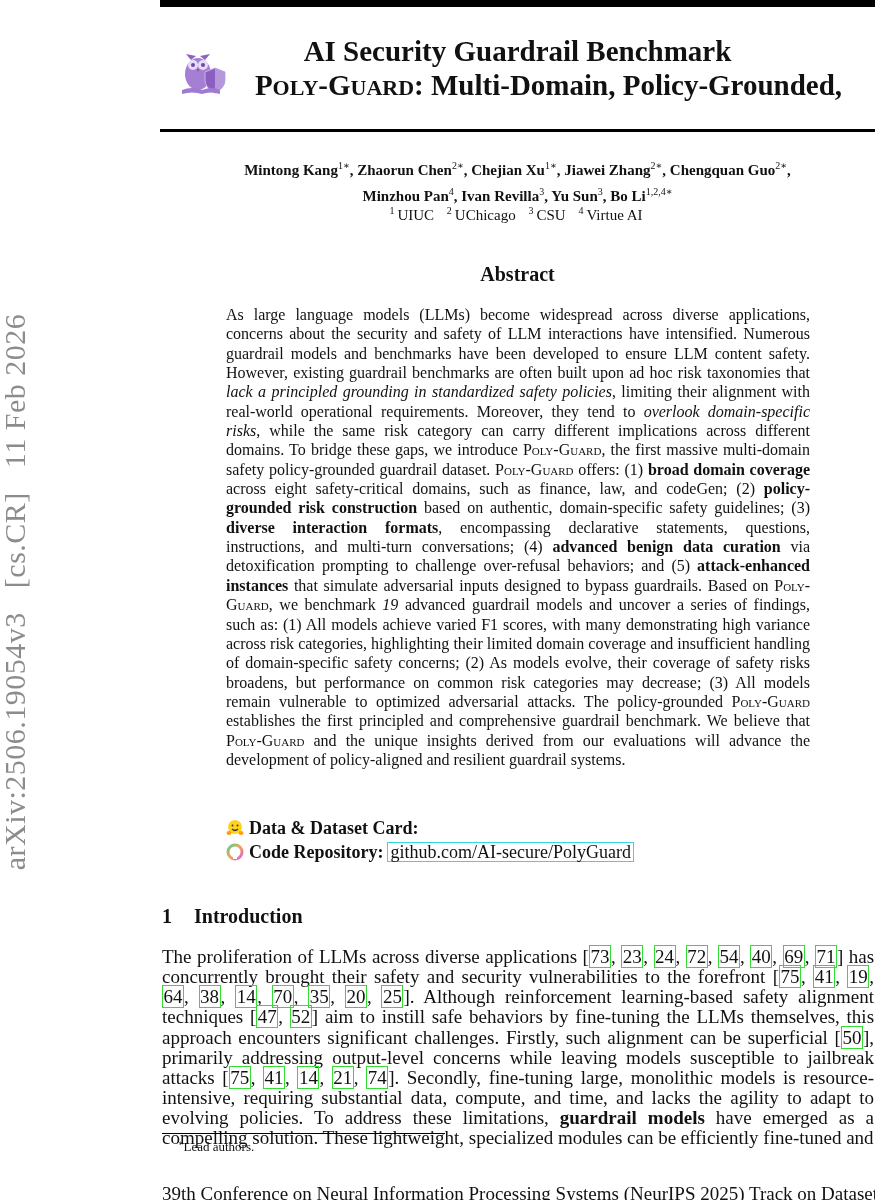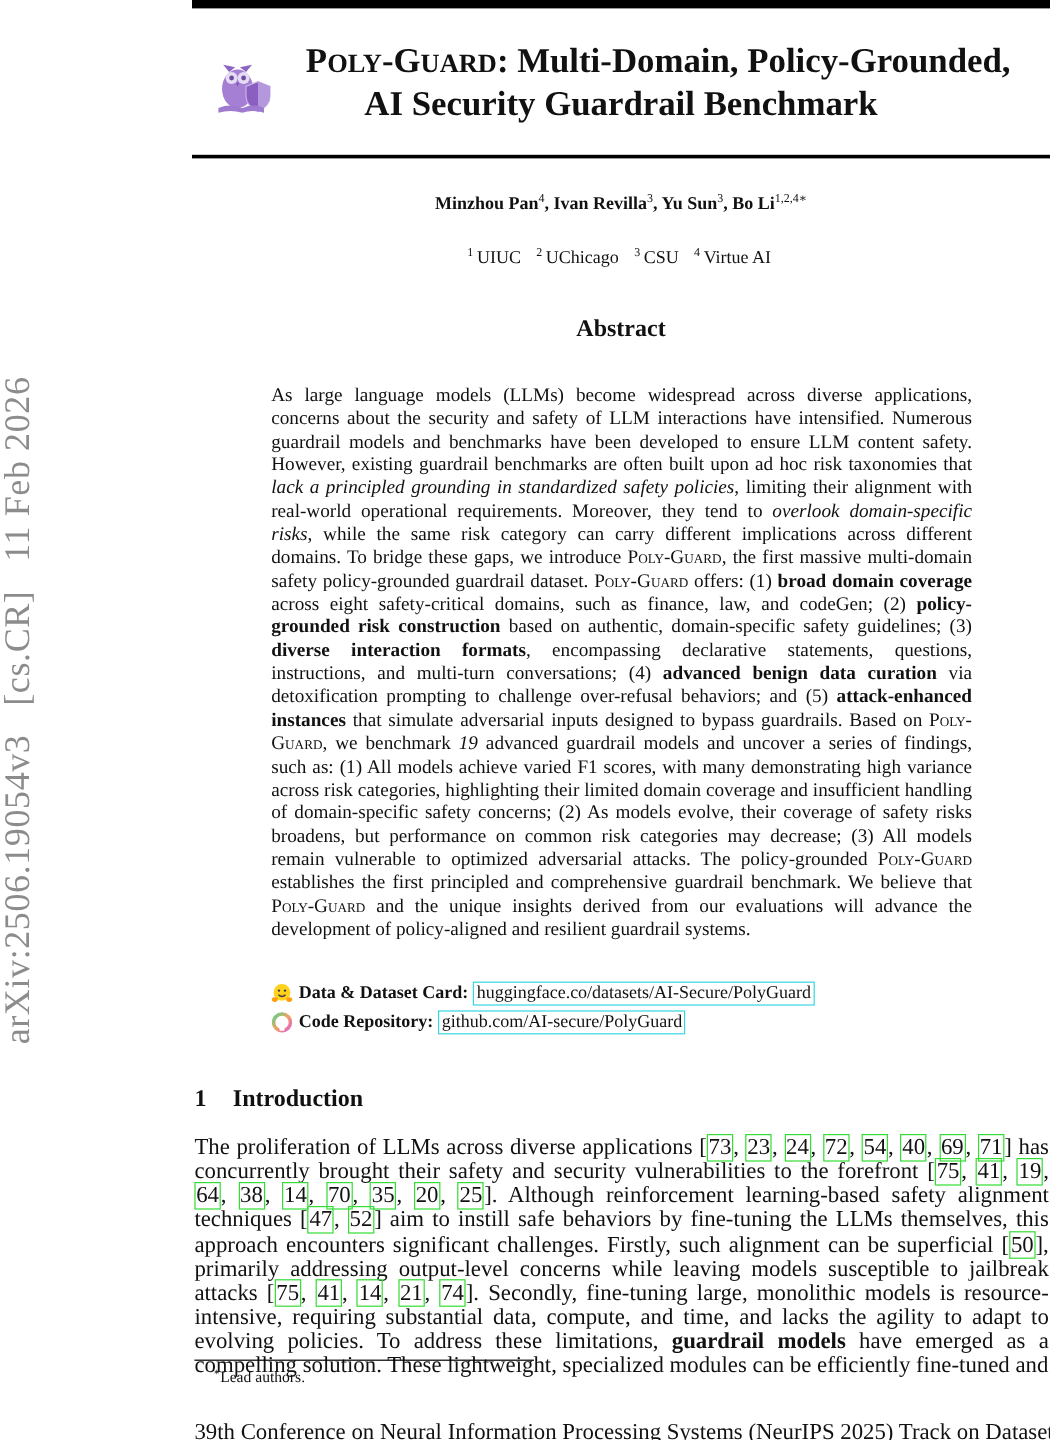--- a/index.html
+++ b/index.html
@@ -19,24 +19,24 @@
   .title-line { display:block; white-space:nowrap; }
   .title-line.l1 { padding-left:62px; }
   .bottom-rule { position:absolute; left:160px; top:129px; width:715px; height:3px; background:#000; }
   .authors { position:absolute; left:160px; top:155px; width:715px; text-align:center;
              font-weight:bold; font-size:15px; line-height:22px; }
   .authors sup, .affil sup { font-weight:normal; font-size:10px; }
   .affil { position:absolute; left:160px; top:205px; width:715px; text-align:center; font-size:15px; }
   .affil span { margin:0 3px; }
   .abstract-h { position:absolute; left:160px; top:263px; width:715px; text-align:center;
                 font-weight:bold; font-size:20px; }
-  .abstract { position:absolute; left:226px; top:320px; width:584px; font-size:16px;
+  .abstract { position:absolute; left:226px; top:305px; width:584px; font-size:16px;
               line-height:19.35px; text-align:justify; hyphens:manual;font-family:Liberation Serif, serif; }
   .sc { font-variant:small-caps; }
-  .links { position:absolute; left:226px; top:816px; width:600px; font-size:15px; line-height:24px; }
+  .links { position:absolute; left:226px; top:816px; width:600px; font-size:18px; line-height:24px; }
   .link-row { display:flex; align-items:center; height:24px; }
   .link-row .ico { width:18px; height:18px; margin-right:5px; display:inline-block; }
   .link-row b { margin-right:4px; }
   .url-box { border:1.5px solid #37d6e0; padding:0 2px; line-height:18px; }
   .sec-h { position:absolute; left:162px; top:905px; font-weight:bold; font-size:20px; }
   .sec-h .num { margin-right:22px; }
   .intro { position:absolute; left:162px; top:947px; width:712px; font-size:19px;
            line-height:20.15px; text-align:justify; }
   .cite { border:1.5px solid #33dd33; padding:0 0.5px; }
   .fn-rule { position:absolute; left:162px; top:1133px; width:283px; height:1px; background:#000; }
@@ -62,30 +62,37 @@
     <circle cx="13" cy="19" r="5" fill="#e7dcf5"></circle>
       <circle cx="23" cy="19" r="5" fill="#e7dcf5"></circle>
     <circle cx="13" cy="19" r="2" fill="#6d4aa3"></circle>
       <circle cx="23" cy="19" r="2" fill="#6d4aa3"></circle>
     <path d="M17 23 L19 23 L18 26 Z" fill="#6d4aa3"></path>
     <path d="M25 26 L35 22 L45 26 L45 34 Q45 42 35 47 Q25 42 25 34 Z" fill="#8a5fc0" stroke="#c9b3e8" stroke-width="1"></path>
     <path d="M35 22 L45 26 L45 34 Q45 42 35 47 Z" fill="#b597dd"></path>
     <path d="M2 44 Q12 40 22 44 Q32 40 40 44 L40 48 Q30 45 22 48 Q12 45 2 48 Z" fill="#9f7bd0"></path>
   </svg>
   <div class="title">
+    <span class="title-line">AI Security Guardrail Benchmark</span>
     <span class="title-line l1">
       <span class="sc-big">P</span><span class="sc-small">OLY</span><span class="sc-big">-</span><span class="sc-big">G</span><span class="sc-small">UARD</span><span>: Multi-Domain, Policy-Grounded,</span>
     </span>
-    <span class="title-line">AI Security Guardrail Benchmark</span>
   </div>
 </div>
 
 <div class="bottom-rule"></div>
 
 <div class="authors">
+  <div>
+    <span>Mintong Kang</span><sup>1∗</sup>,
+    <span>Zhaorun Chen</span><sup>2∗</sup>,
+    <span>Chejian Xu</span><sup>1∗</sup>,
+    <span>Jiawei Zhang</span><sup>2∗</sup>,
+    <span>Chengquan Guo</span><sup>2∗</sup>,
+  </div>
   <div>
     <span>Minzhou Pan</span><sup>4</sup>,
     <span>Ivan Revilla</span><sup>3</sup>,
     <span>Yu Sun</span><sup>3</sup>,
     <span>Bo Li</span><sup>1,2,4∗</sup>
   </div>
 </div>
 
 <div class="affil">
   <span><sup>1</sup><span>UIUC</span></span>
@@ -101,21 +108,20 @@
   <div class="link-row">
     <svg class="ico" viewBox="0 0 18 18">
       <circle cx="9" cy="8" r="7" fill="#ffd21e"></circle>
       <circle cx="6.5" cy="6.5" r="1" fill="#3a3b45"></circle>
         <circle cx="11.5" cy="6.5" r="1" fill="#3a3b45"></circle>
       <path d="M6 10 Q9 13 12 10" stroke="#3a3b45" stroke-width="1.2" fill="#ff9d0b"></path>
       <ellipse cx="3" cy="14" rx="2.5" ry="2" fill="#ff9d0b"></ellipse>
         <ellipse cx="15" cy="14" rx="2.5" ry="2" fill="#ff9d0b"></ellipse>
     </svg>
     <b>Data &amp; Dataset Card:</b>
-    <span class="url-box">huggingface.co/datasets/AI-Secure/PolyGuard</span>
   </div>
   <div class="link-row">
     <svg class="ico" viewBox="0 0 18 18">
       <defs>
           <linearGradient id="gh" x1="0" y1="0" x2="1" y2="1">
             <stop offset="0" stop-color="#5ad18b"></stop>
             <stop offset="0.5" stop-color="#f0a35e"></stop>
             <stop offset="1" stop-color="#e05fd0"></stop>
           </linearGradient>
         </defs>

